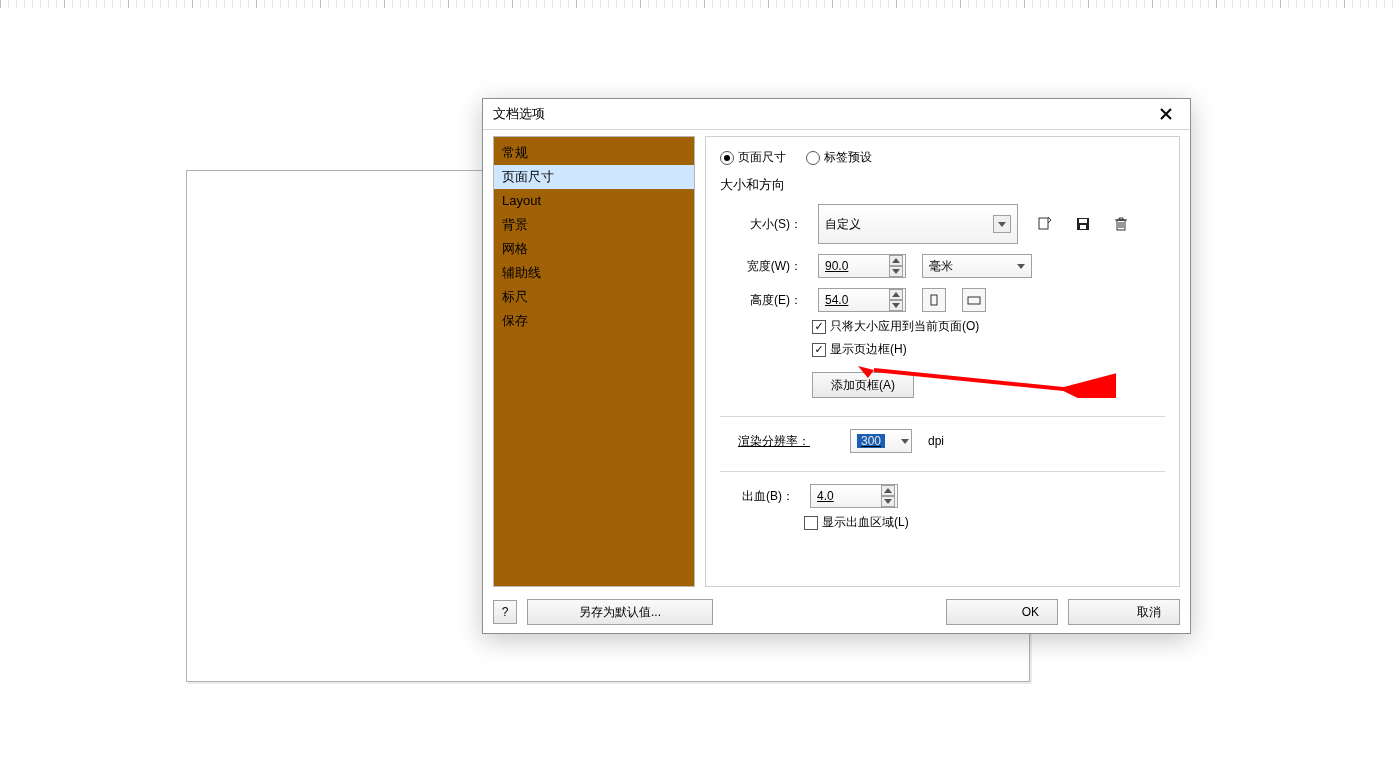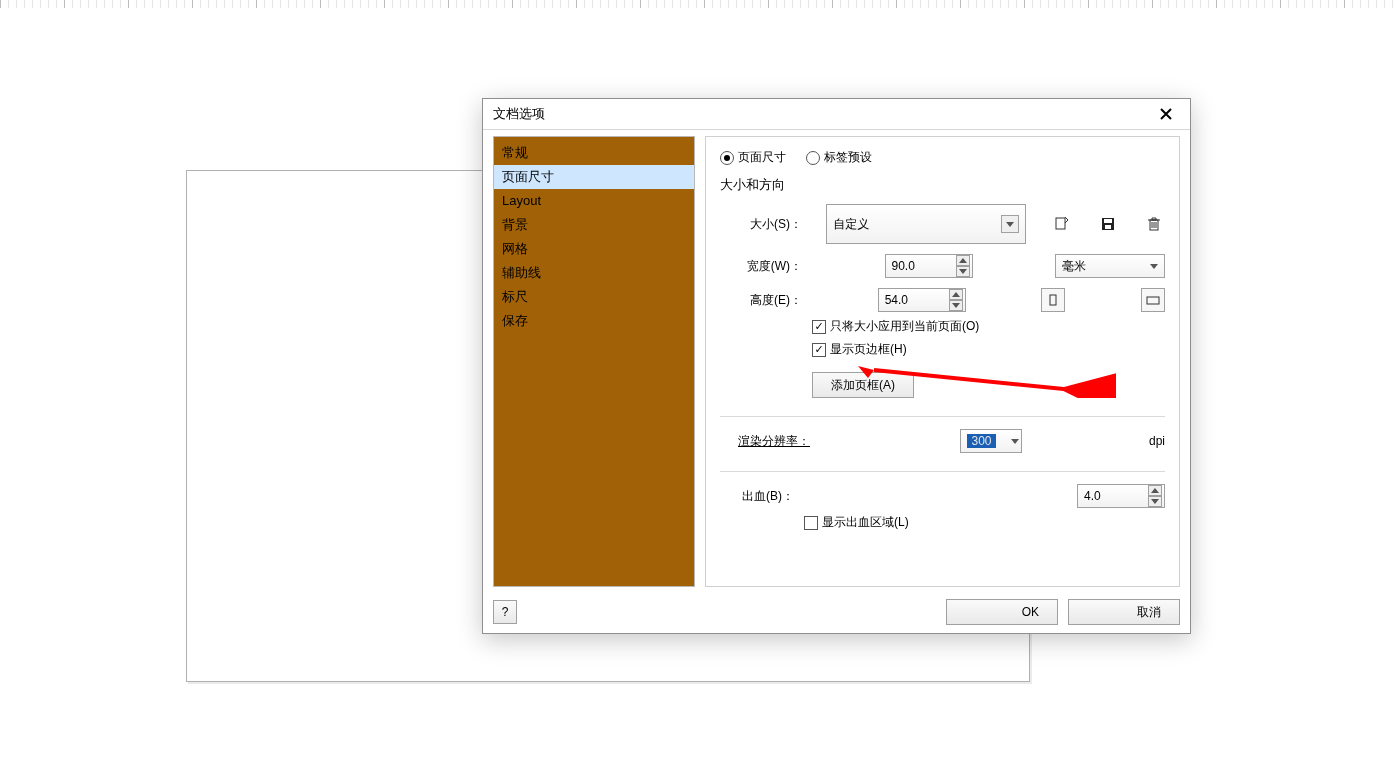--- a/index.html
+++ b/index.html
@@ -104,33 +104,33 @@
   .radio {
     width: 12px; height: 12px; border-radius: 50%;
     border: 1px solid #555; display: inline-flex; align-items: center; justify-content: center;
     margin-right: 4px;
   }
   .radio.checked::after {
     content: ""; width: 6px; height: 6px; border-radius: 50%; background: #000;
   }
   .section-title { font-size: 13px; margin-top: 10px; }
   .field {
-    display: flex; align-items: center; gap: 0; margin-top: 10px; justify-content: space-between;
+    display: flex; align-items: center; gap: 16px; margin-top: 10px;
   }
   .label { width: 56px; text-align: right; }
   .select, .spinput, .unitsel {
     border: 1px solid #a0a0a0;
     background: linear-gradient(#fff,#f2f2f2);
     height: 22px;
     display: inline-flex; align-items: center;
   }
   .select { width: 186px; padding: 8px 6px; justify-content: space-between; }
   .select .arrow { border: 1px solid #a0a0a0; background: #efefef; width: 16px; height: 16px; display:flex;align-items:center;justify-content:center; }
   .unitsel { width: 96px; padding: 0 6px; justify-content: space-between; }
-  .spinput { width: 78px; padding: 0 2px 0 6px; justify-content: space-between; }
+  .spinput { width: 78px; padding: 0 2px 0 6px; justify-content: space-between; text-decoration: underline; }
   .spinput.res { width: 52px; }
   .spinput .spinbtns { width: 14px; margin-left:4px; }
   .spinput .spinbtns div { height: 9px; border: 1px solid #a0a0a0; background:#eee; display:flex;align-items:center;justify-content:center;}
   .spinput .spinbtns svg { width:8px;height:5px; }
   .smallbtn {
     border: 1px solid #a0a0a0; height:22px; width:22px;
     display:inline-flex;align-items:center;justify-content:center;
     background:#f7f7f7;
   }
   .smallbtn.landscape svg, .smallbtn.portrait svg { width:16px;height:12px; }
@@ -364,20 +364,23 @@
       <div class="checkline" style="padding-left:84px;">
         <span class="check"></span>
         <span>显示出血区域(L)</span>
       </div>
     </div>
   </div>
 
   <div class="footer">
     <span class="qbtn">
       <span>?</span>
+    </span>
+    <span class="pushbtn wide">
+      <span>另存为默认值...</span>
     </span>
     <span class="footer-right">
       <span class="pushbtn">
         <span>OK</span>
       </span>
       <span class="pushbtn">
         <span>取消</span>
       </span>
     </span>
   </div>

